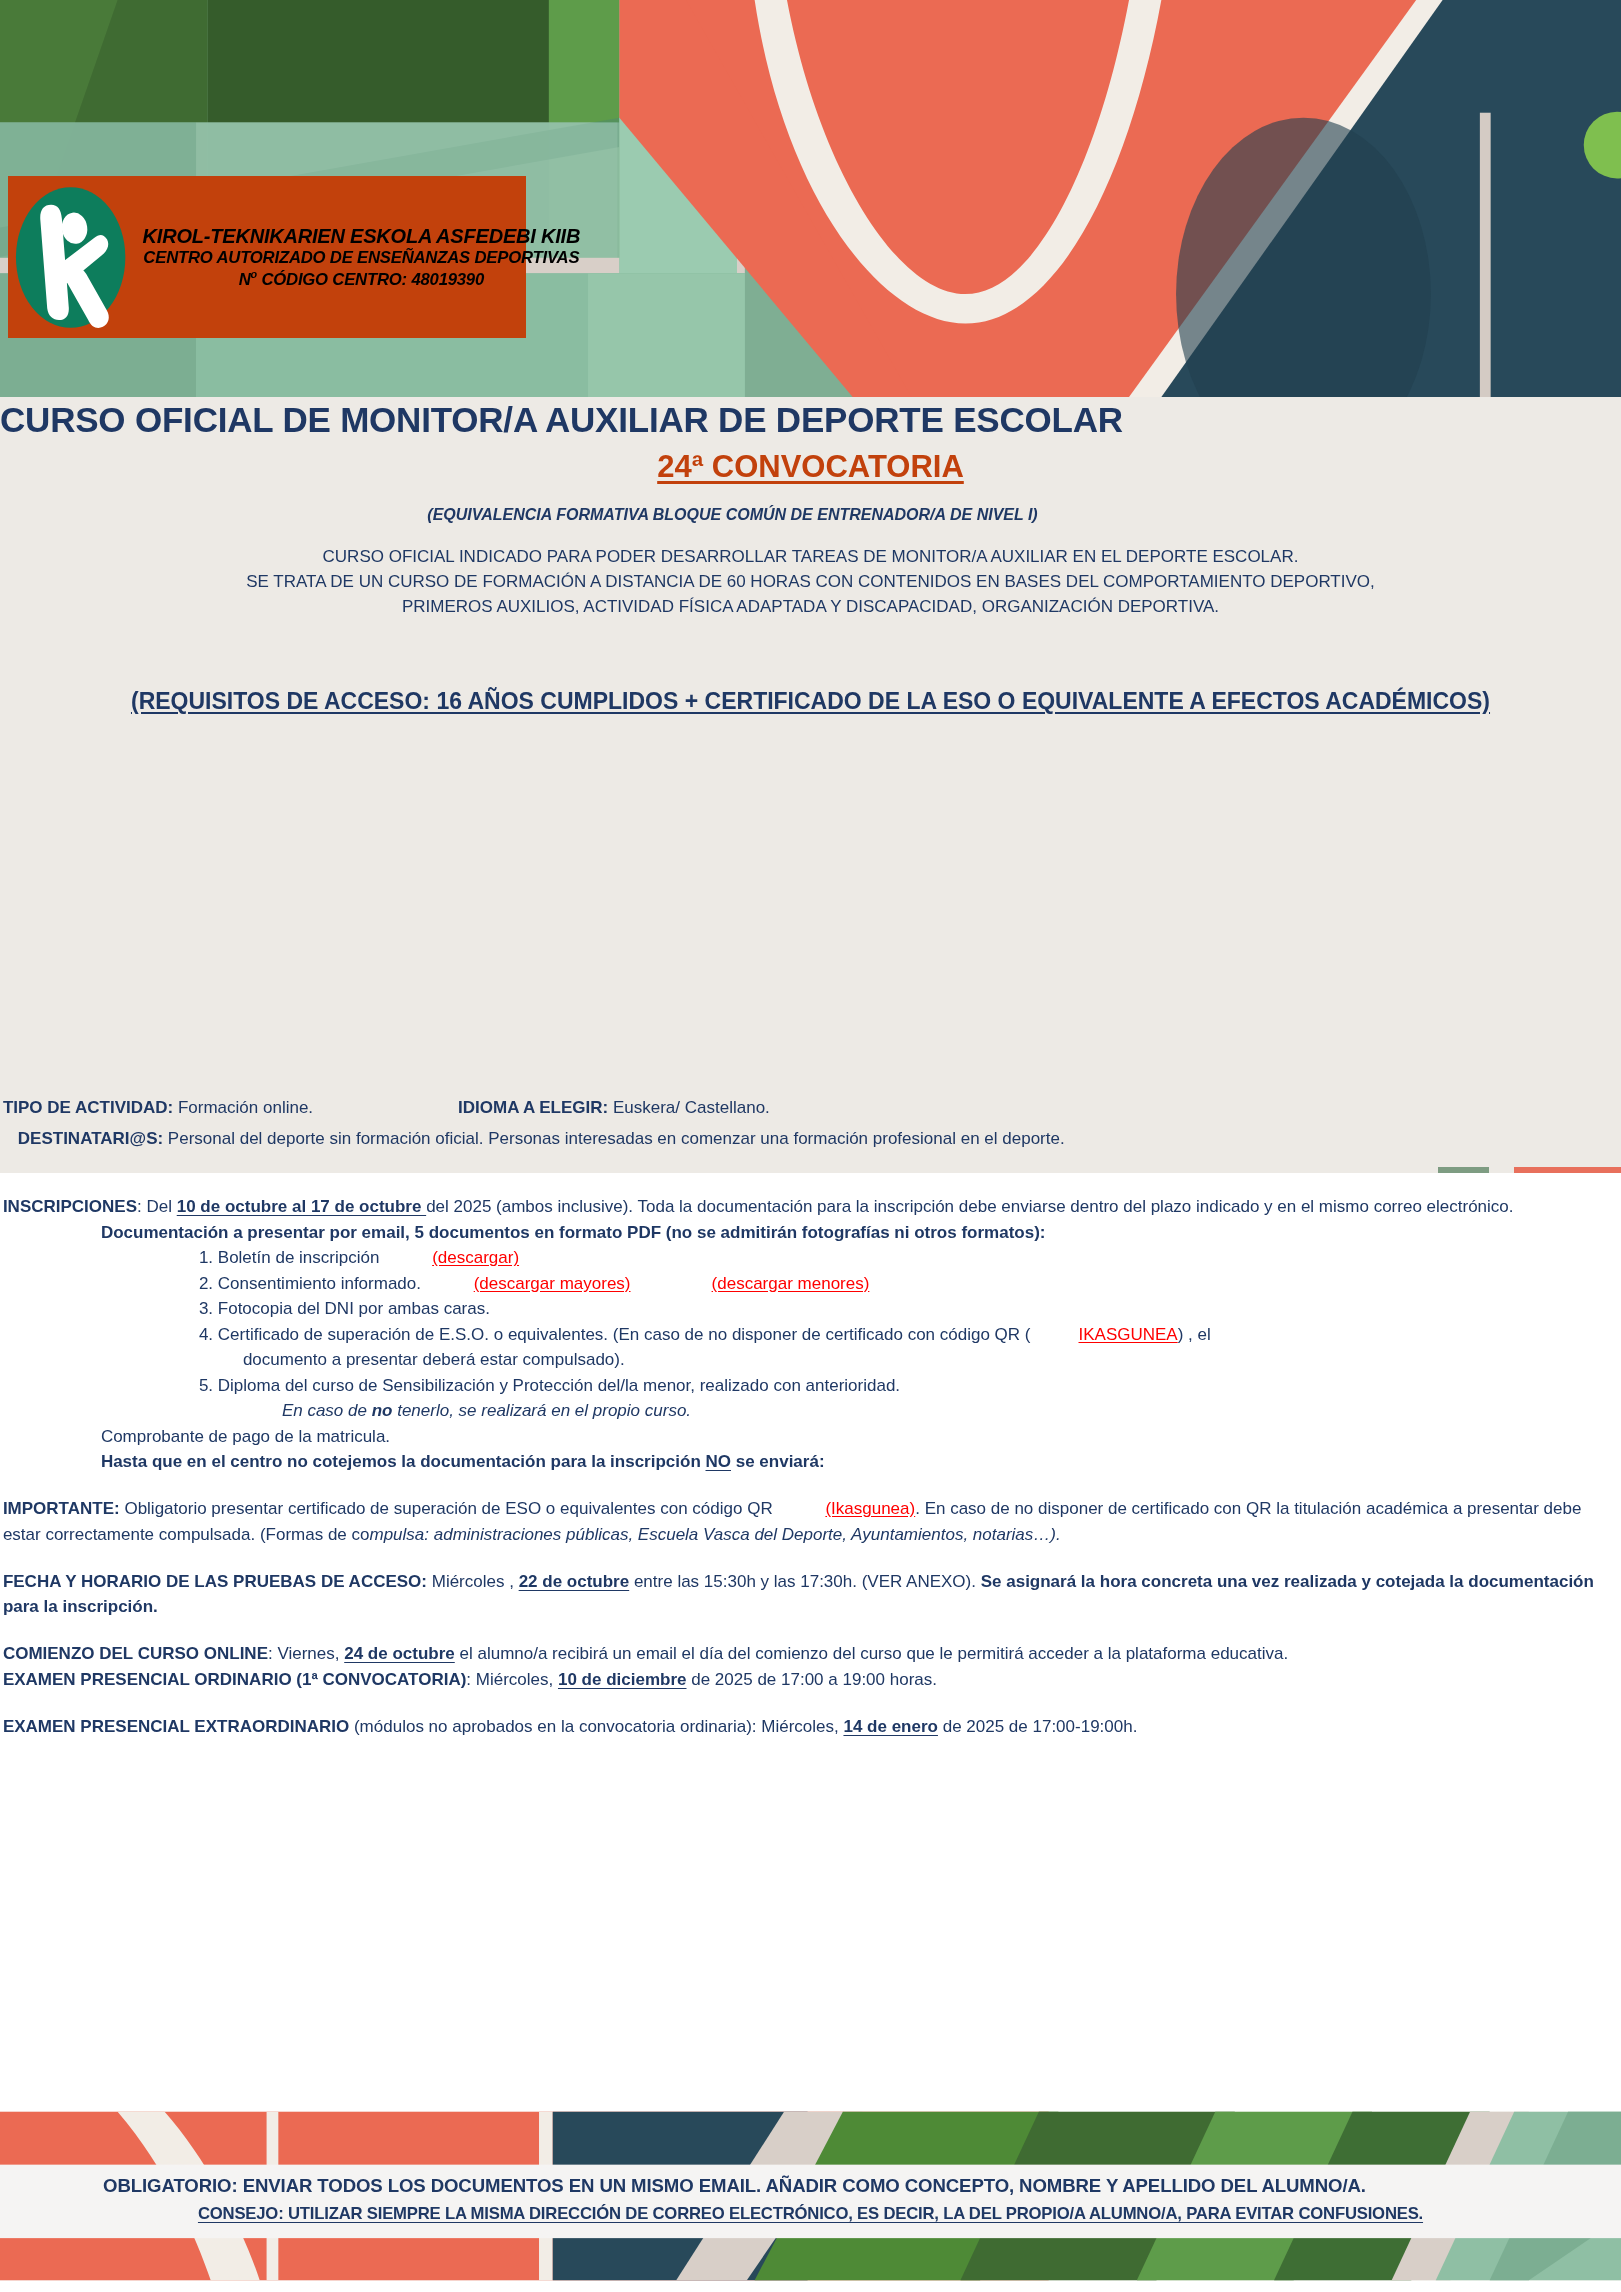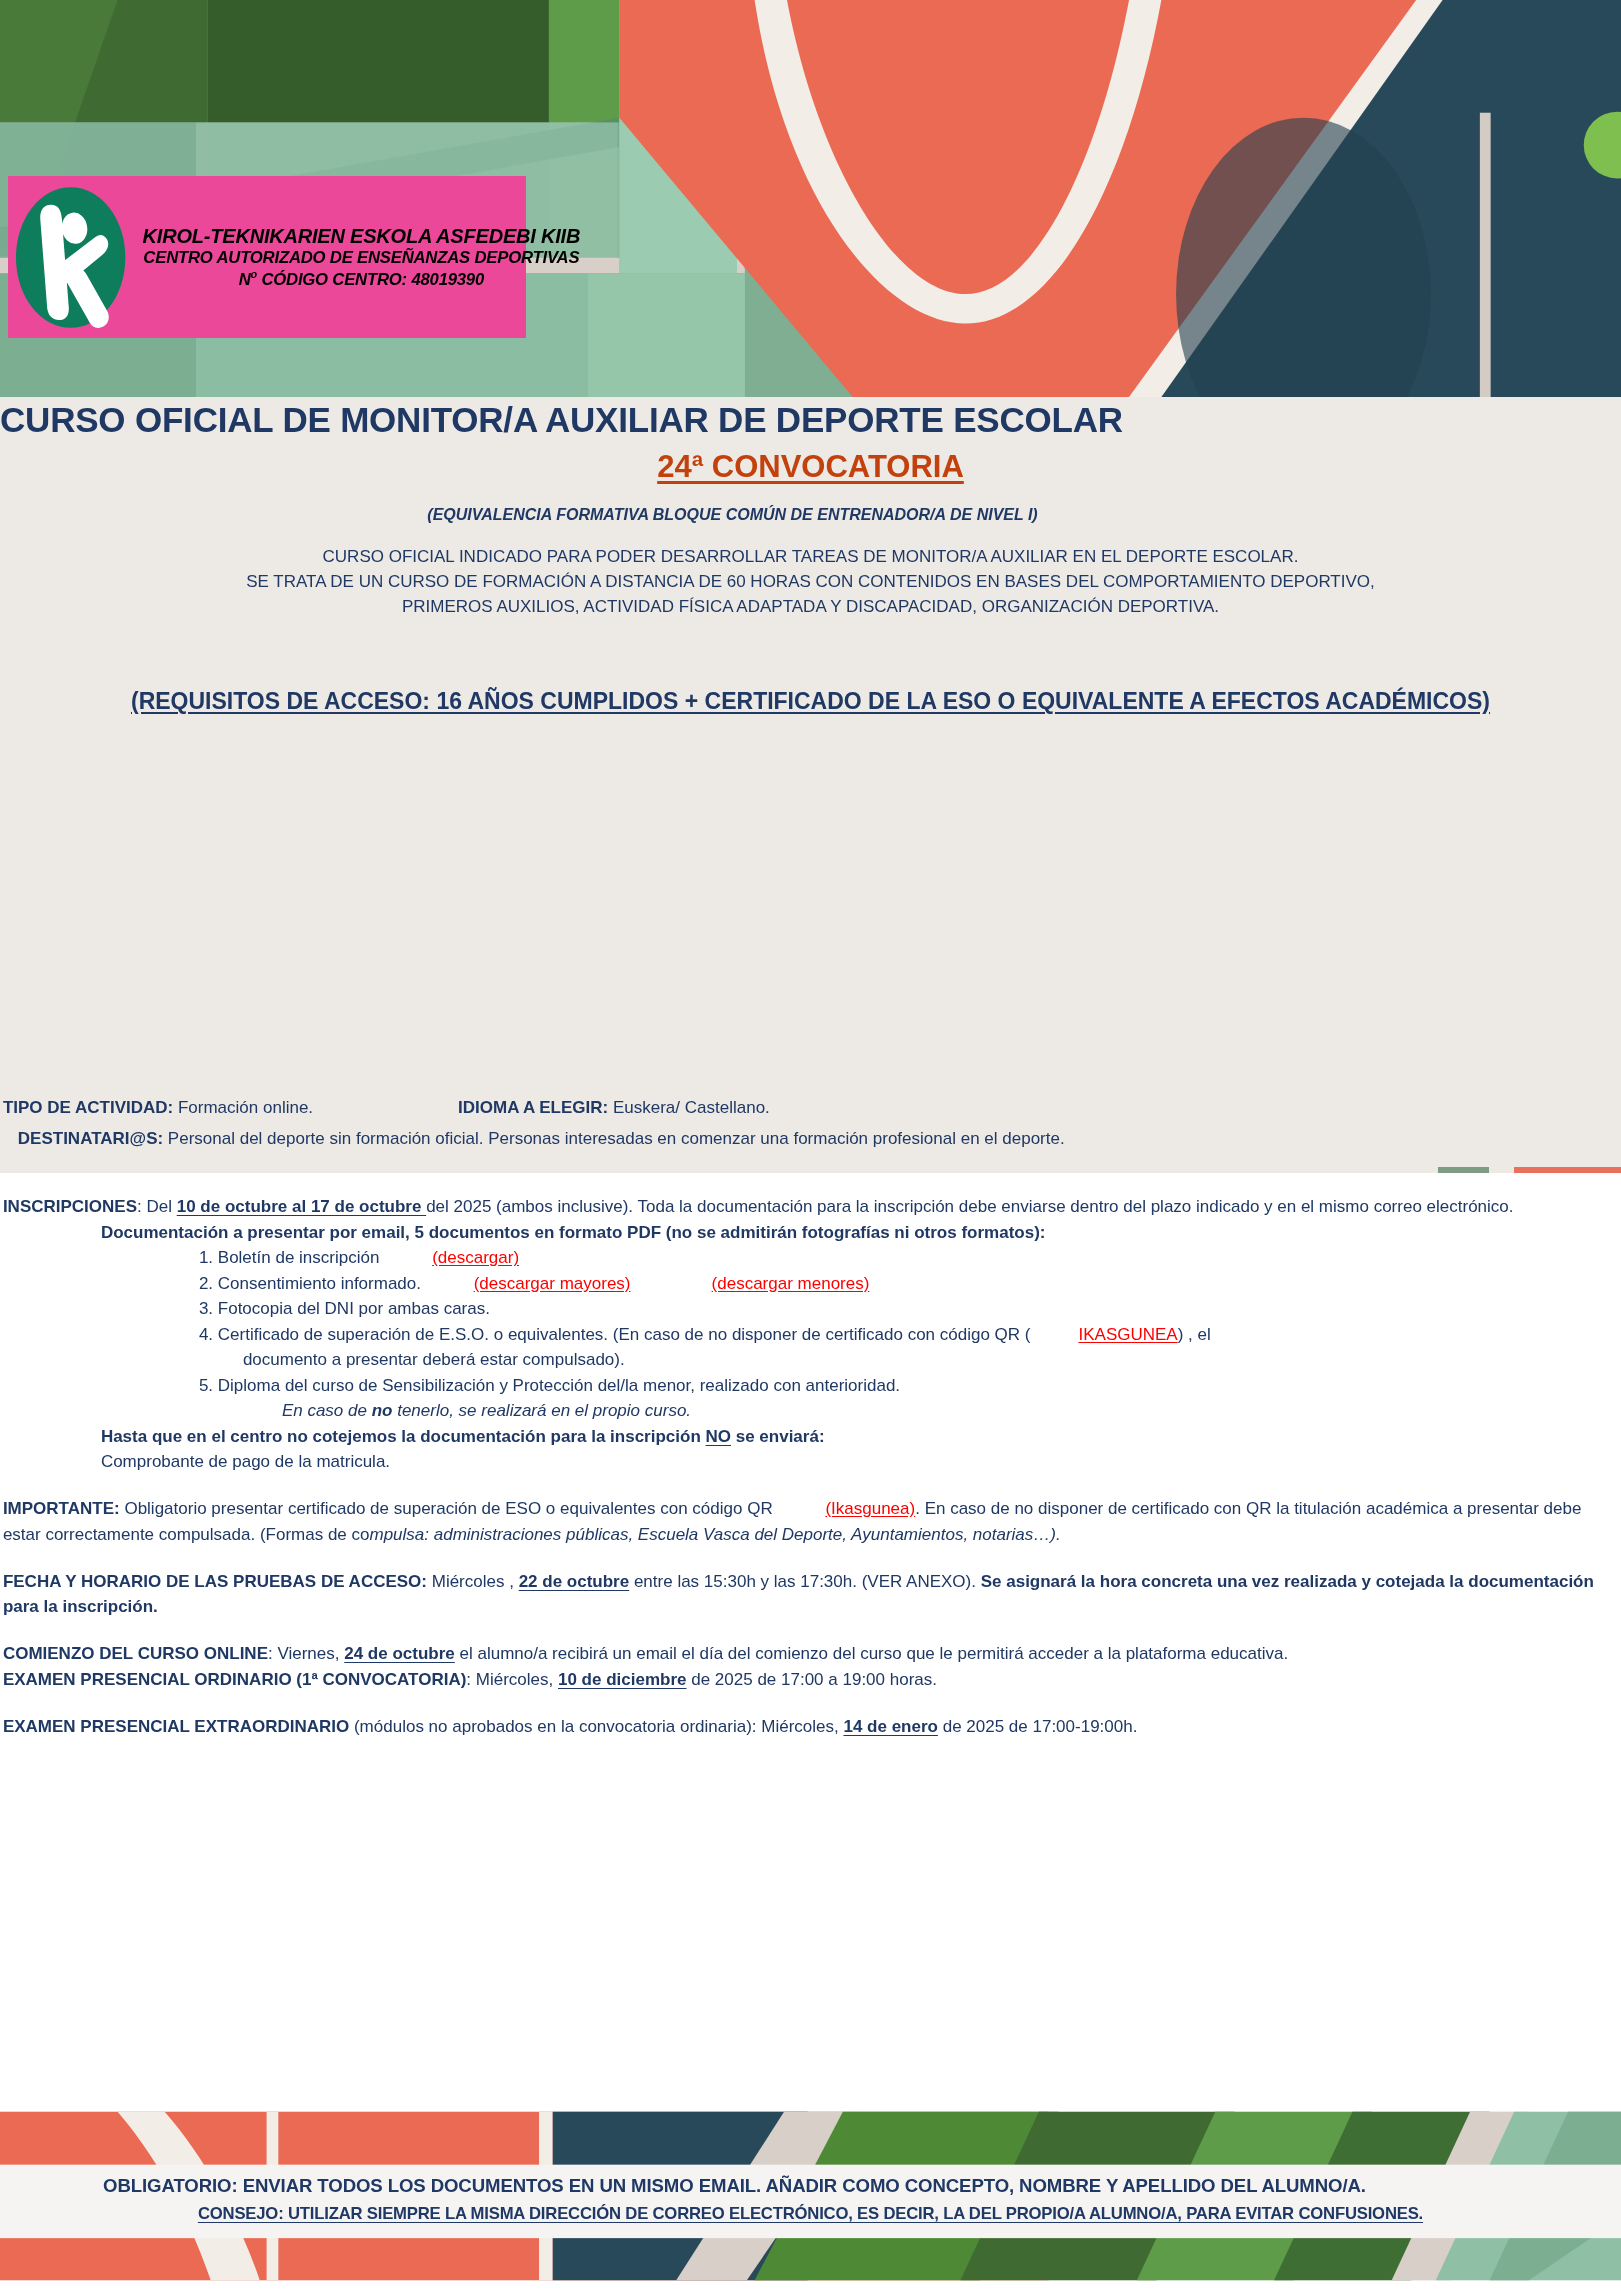--- a/index.html
+++ b/index.html
@@ -25,21 +25,21 @@
     position:absolute;left:0;top:397px;width:1621px;height:776px;
     background:#EDEAE5;
   }
   .white-field{
     position:absolute;left:0;top:1173px;width:1621px;height:927px;background:#ffffff;
   }
 
   
   .logo-box{
     position:absolute;left:7.8px;top:176px;width:518px;height:162px;
-    background:#ec4899;
+    background:#c2410c;
     display:flex;align-items:center;
     z-index:6;
   }
   .logo-mark{
     width:125px;height:145px;margin-left:5.9px;flex:0 0 auto;position:relative;
   }
   .logo-text{
     flex:1 1 auto;padding-left:3.9px;padding-right:5.9px;
     color:#000;font-style:italic;font-weight:bold;
     text-align:center;line-height:1.22;
@@ -247,24 +247,24 @@
     </p>
     <p class="indent3">documento a presentar deberá estar compulsado).</p>
 
     <p class="indent2">
       <span>5.</span><span> Diploma del curso de Sensibilización y Protección del/la menor, realizado con anterioridad.</span>
     </p>
     <p class="indent4 ital">
       <span>En caso de </span><b>no</b><span> tenerlo, se realizará en el propio curso.</span>
     </p>
 
+    <p class="indent1">Comprobante de pago de la matricula.</p>
     <p class="indent1">
       <b>Hasta que en el centro no cotejemos la documentación para la inscripción  </b><b><u class="u2">NO</u></b><b> se enviará:</b>
     </p>
-    <p class="indent1">Comprobante de pago de la matricula.</p>
 
     <div class="spacer"></div>
 
     <p>
       <b>IMPORTANTE:</b><span> Obligatorio presentar certificado de superación de ESO o equivalentes con código QR </span><a class="link" href="#">(Ikasgunea)</a><span>.  En caso de no disponer de certificado con QR la titulación académica a presentar debe estar correctamente compulsada. (Formas de co</span><i>mpulsa: administraciones públicas, Escuela Vasca del Deporte, Ayuntamientos, notarias…).</i>
     </p>
 
     <div class="spacer"></div>
 
     <p>

